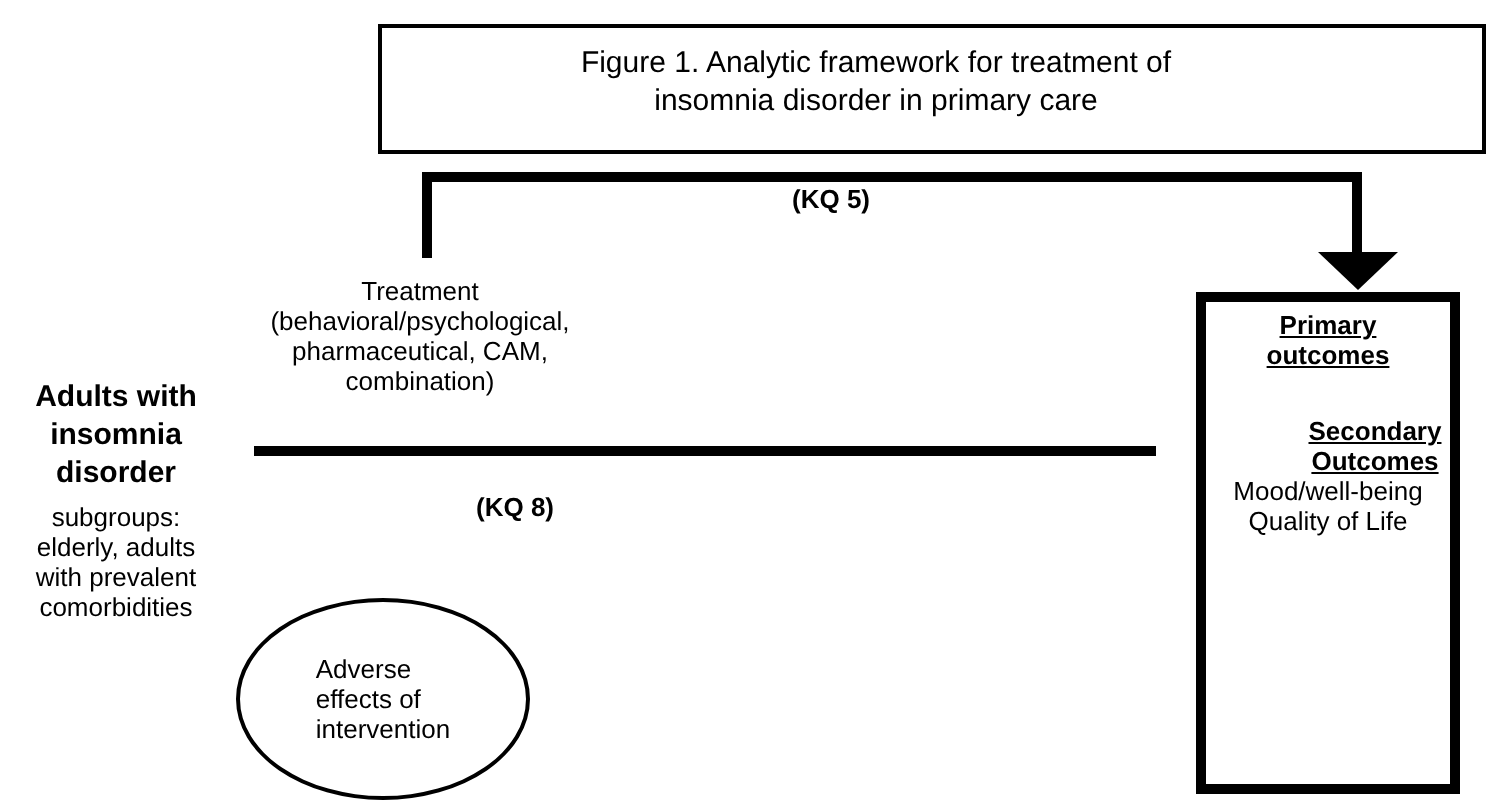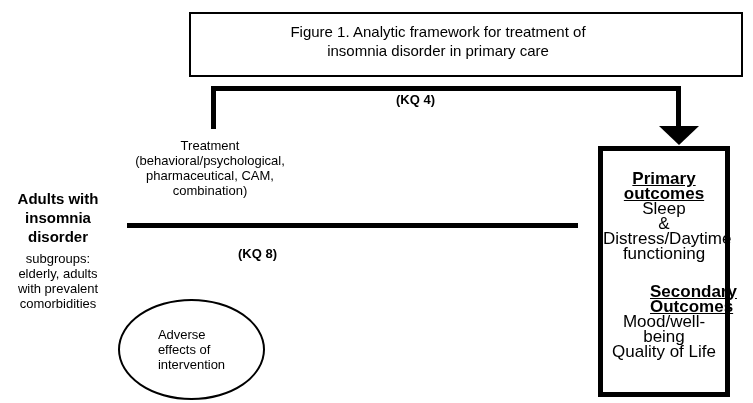--- a/index.html
+++ b/index.html
@@ -90,23 +90,23 @@
     white-space: pre-line;
   }
 
   
   .outcomes-box {
     left: 598px; top: 146px;
     width: 132px; height: 251px;
     border: 5px solid #000;
     box-sizing: border-box;
     text-align: center;
-    font-size: 17px;
+    font-size: 13px;
     line-height: 15px;
-    padding-top: 20px;
+    padding-top: 4px;
   }
   .outcome-heading span {
     display: block;
     font-weight: bold;
     text-decoration: underline;
   }
   .outcome-items { white-space: pre-line; }
   .sec-gap { margin-top: 23px; margin-left: 47px; }
 </style>
 </head>
@@ -116,21 +116,21 @@
 
   <div class="abs title-box">
     <div class="title-text">Figure 1. Analytic framework for treatment of
  insomnia disorder in primary care</div>
   </div>
 
   <div class="abs kq1-top"></div>
   <div class="abs kq1-left"></div>
   <div class="abs kq1-right"></div>
   <div class="abs kq1-arrow"></div>
-  <div class="abs kq-label kq1-label">(KQ 4)</div>
+  <div class="abs kq-label kq1-label">(KQ 5)</div>
 
   <div class="abs treatment">Treatment
 (behavioral/psychological,
 pharmaceutical, CAM,
 combination)</div>
 
   <div class="abs population">
     <div class="pop-bold">Adults with
 insomnia
 disorder</div>
@@ -147,24 +147,20 @@
     <div class="ellipse-text">Adverse
 effects of
 intervention</div>
   </div>
 
   <div class="abs outcomes-box">
     <div class="outcome-heading">
       <span>Primary</span>
       <span>outcomes</span>
     </div>
-    <div class="outcome-items">Sleep
-&amp;
-Distress/Daytime
-functioning</div>
     <div class="outcome-heading sec-gap">
       <span>Secondary</span>
       <span>Outcomes</span>
     </div>
     <div class="outcome-items">Mood/well-being
 Quality of Life</div>
   </div>
 
 </div>
 

